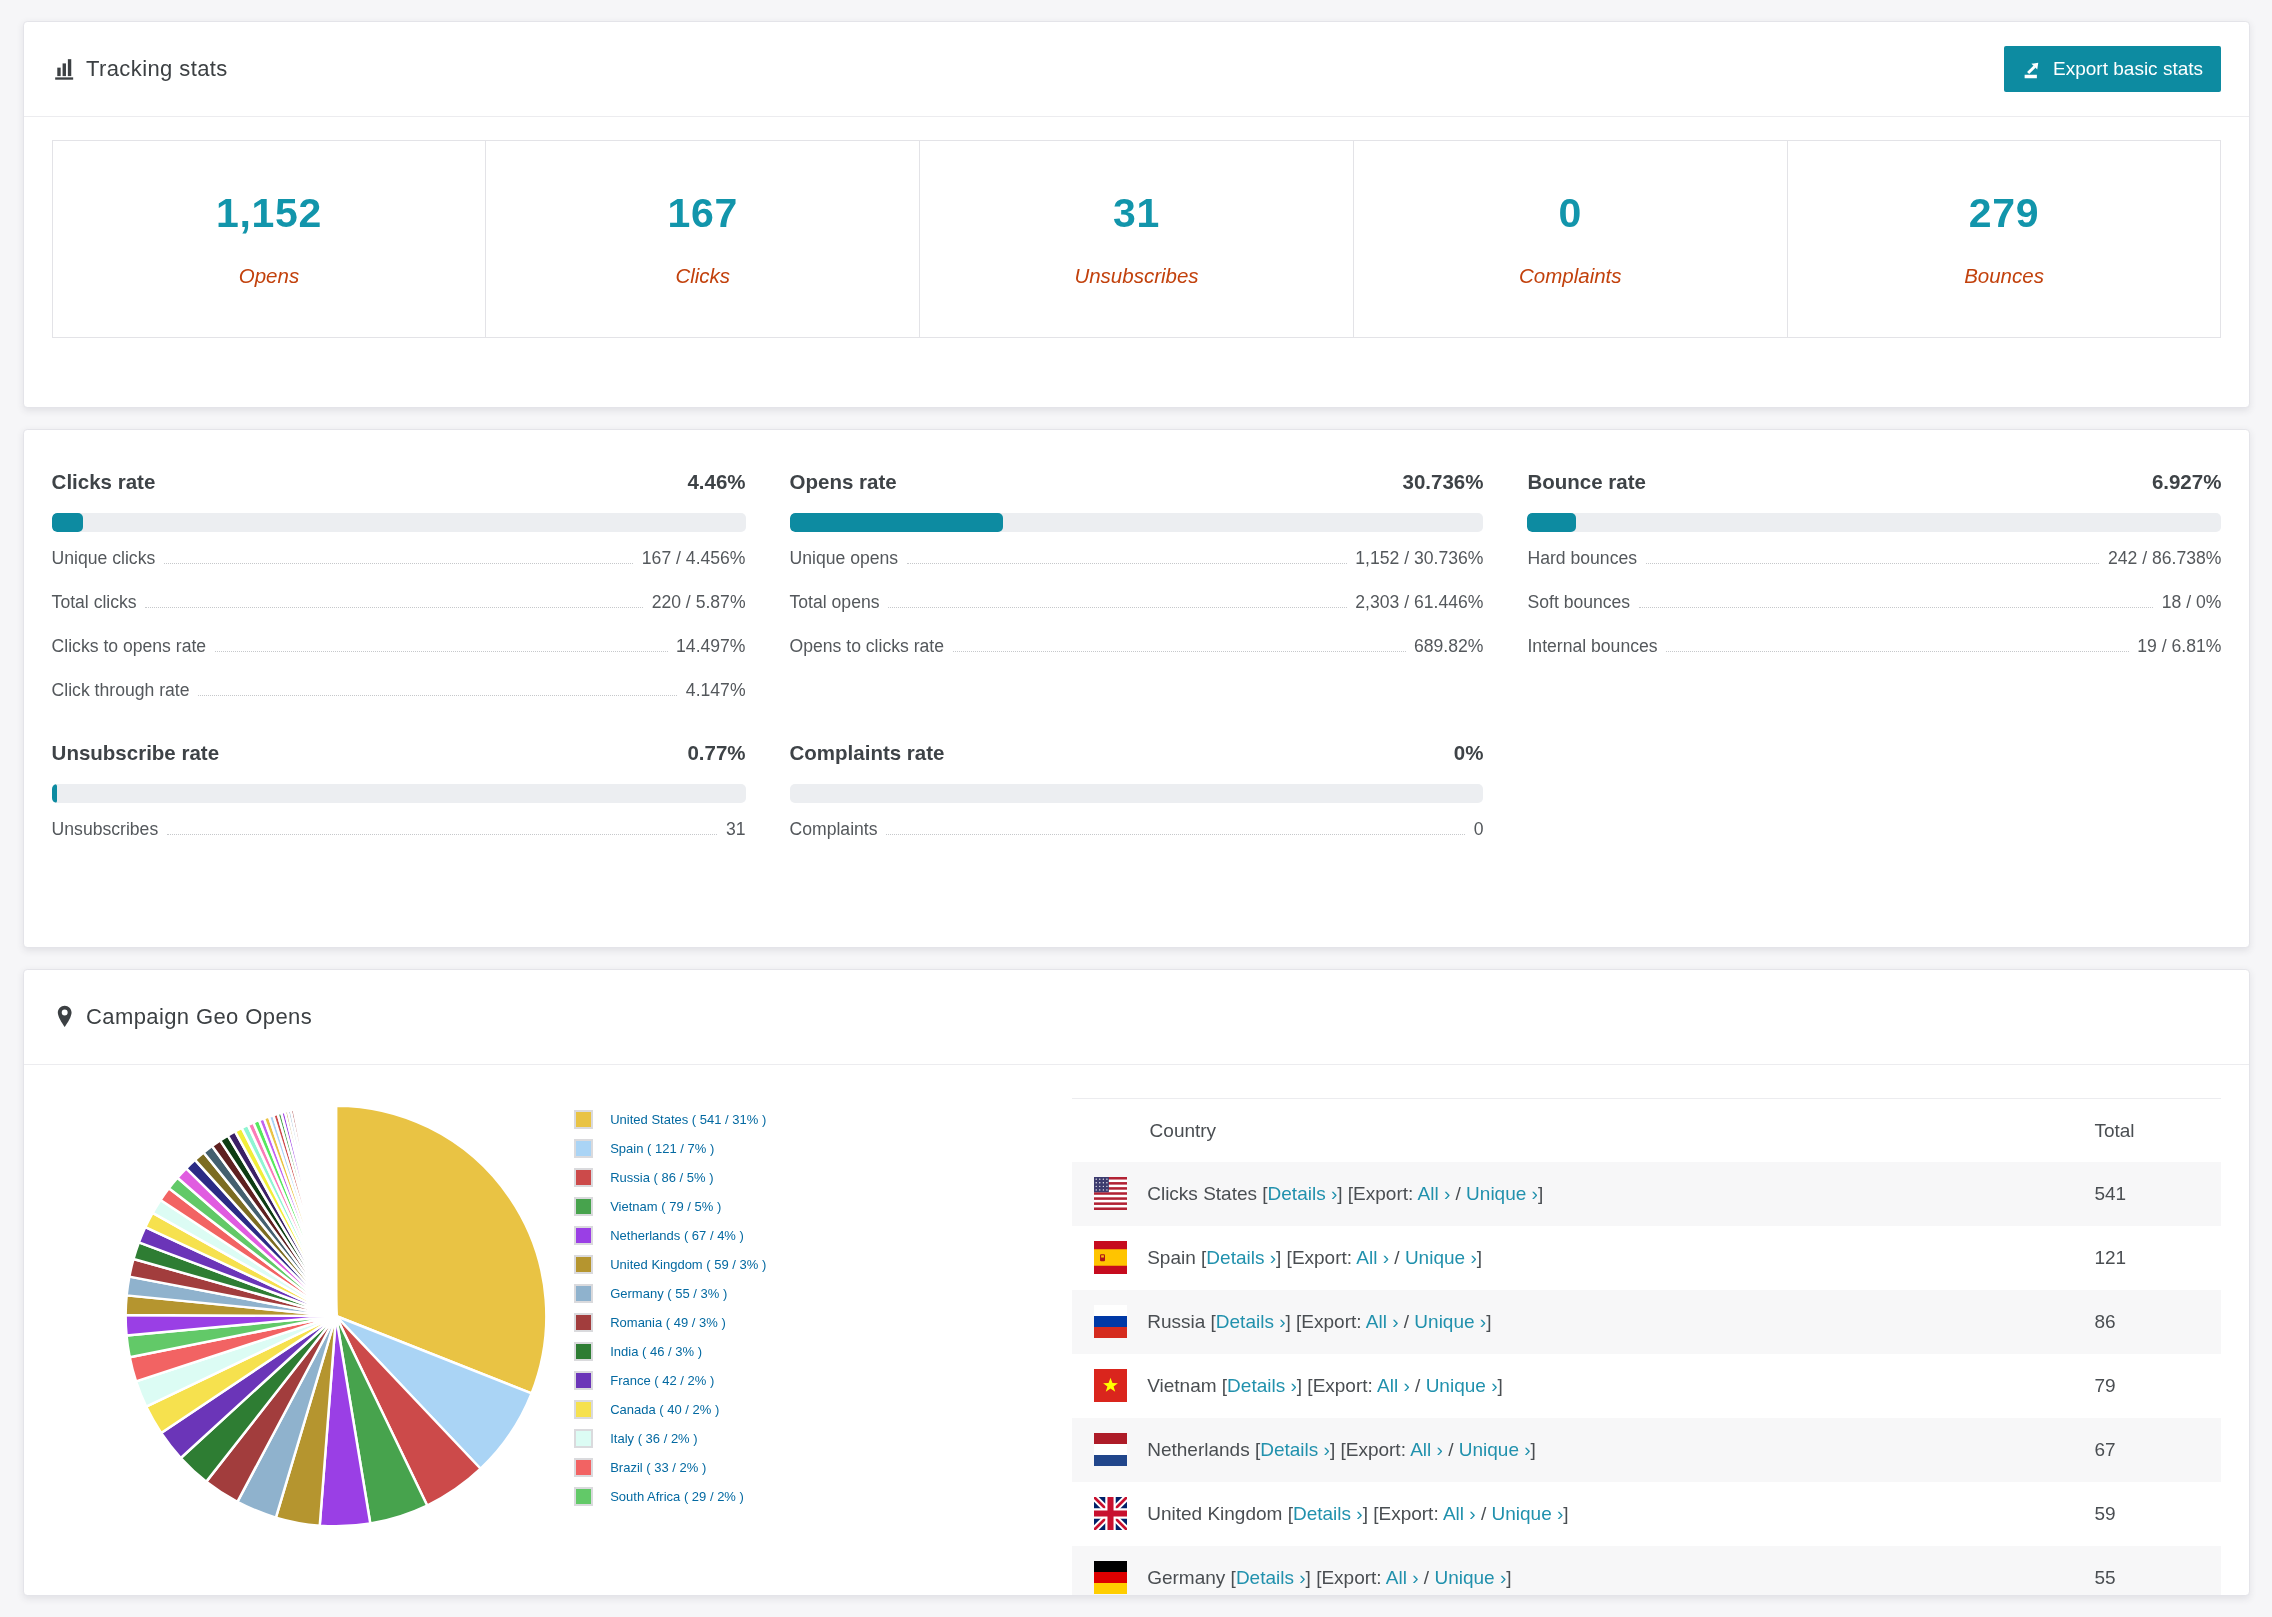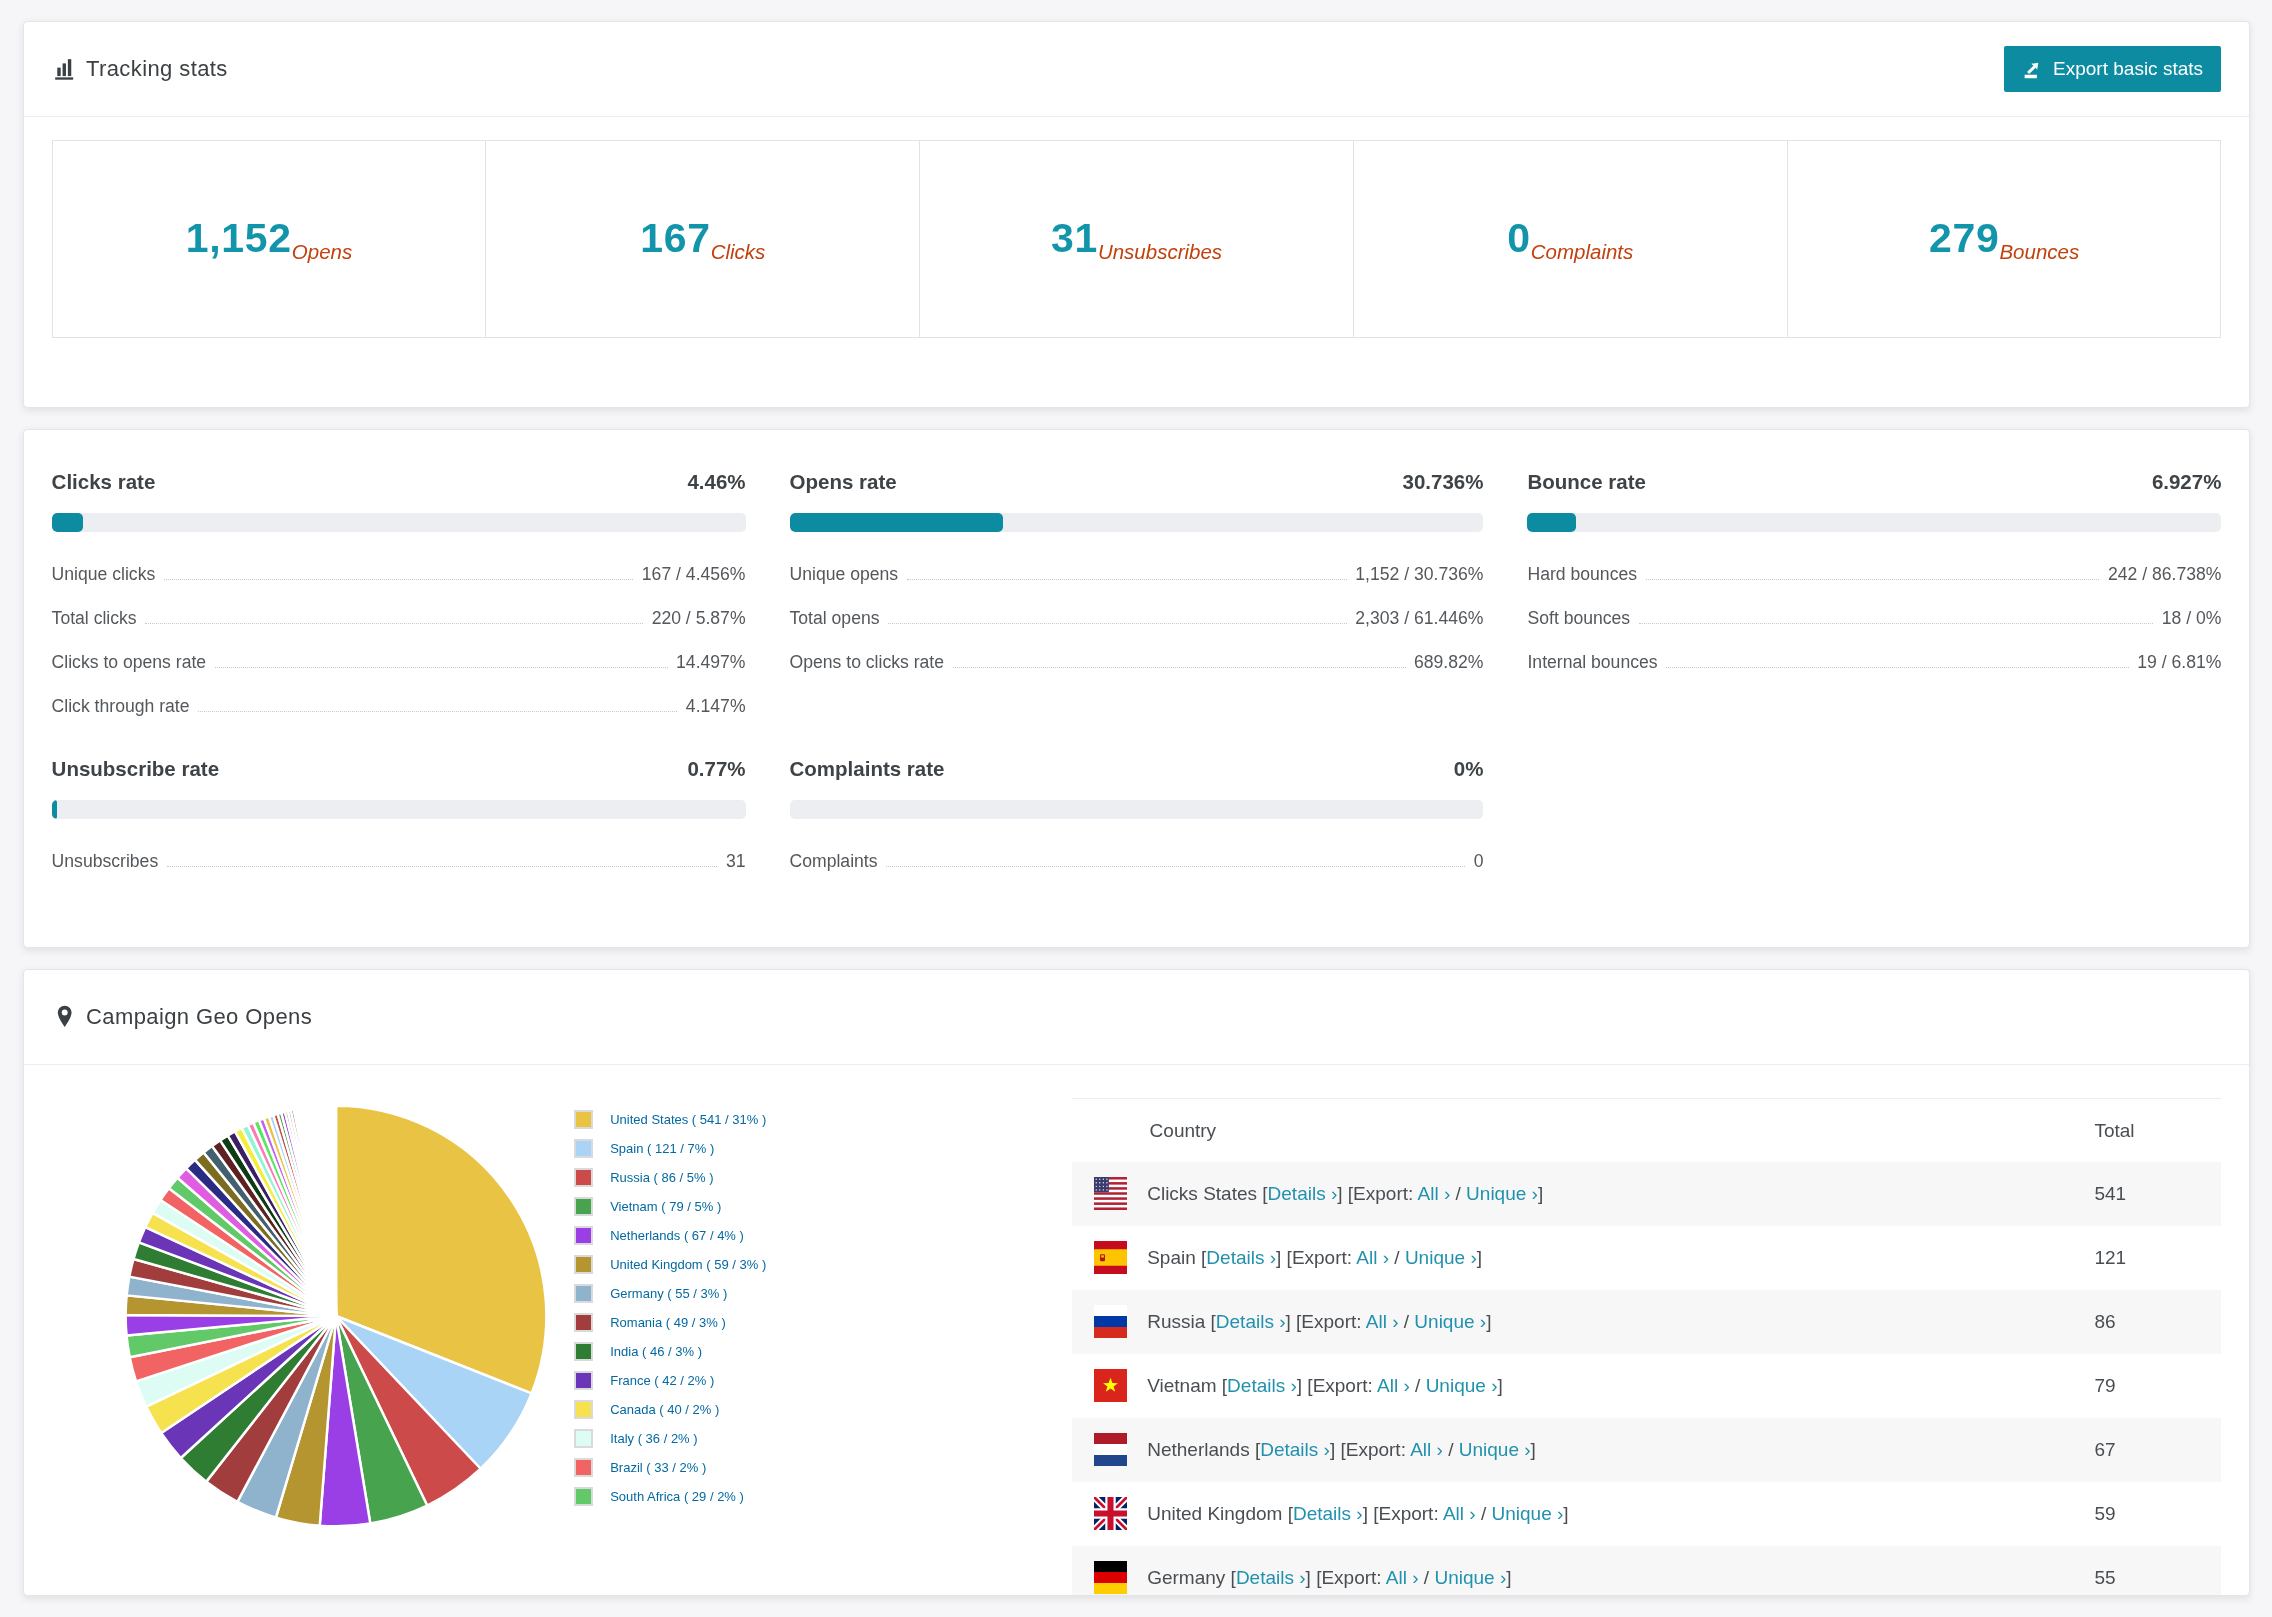--- a/index.html
+++ b/index.html
@@ -31,35 +31,35 @@
   .btn-export {
     display:inline-flex; align-items:center; gap:10px;
     background:#0d8ba1; color:#fff; border:none; border-radius:2px;
     font-family:inherit; font-size:19px; padding:12px 18.4px; cursor:pointer;
   }
   .btn-export svg { width:21px; height:21px; }
   
   .stats-body { padding:22.6px 28px 69px; }
   .stat-row { display:flex; border:0.7px solid #e3e3e7; }
   .stat-box {
-    flex:1; height:196px; display:flex; flex-direction:row;
+    flex:1; height:196px; display:flex; flex-direction:column;
     align-items:center; justify-content:center;
     border-right:0.7px solid #e3e3e7;
   }
   .stat-box:last-child { border-right:none; }
   .stat-value { font-size:41px; font-weight:700; color:#1295ab; letter-spacing:0.7px; }
   .stat-label { font-size:20.5px; color:#c2410c; margin-top:27px;font-style:italic; }
   
   .rates-card { height:519px; padding:40px 28px 0; }
   .rates-grid { display:grid; grid-template-columns:repeat(3,1fr); column-gap:44px; row-gap:40px; }
   .rate-head { display:flex; justify-content:space-between; align-items:baseline;
     font-size:20.5px; font-weight:700; color:#3e4347; }
   .rate-bar { margin-top:19px; height:19px; background:#eceef1; border-radius:5px; overflow:hidden; }
   .rate-fill { height:100%; background:#0d8ba1; border-radius:5px; }
-  .rate-rows { margin-top:32px; }
+  .rate-rows { margin-top:16px; }
   .rate-row { display:flex; align-items:baseline; font-size:17.6px; color:#54585c; margin-top:23px; }
   .rate-row:first-child { margin-top:0; }
   .leader { flex:1; border-bottom:1.4px dotted #c6c8cb; margin:0 8.5px 3.5px; min-width:28px; }
   
   .geo-card { height:627px; }
   .geo-body { display:flex; align-items:flex-start; padding:0 28px; }
   .pie-wrap { flex:none; width:522px; }
   .pie-wrap svg { display:block; margin:35px 0 0 68px; }
   .legend { flex:none; width:385px; margin-top:45px; list-style:none; }
   .legend li { display:flex; align-items:center; margin-bottom:10px; font-size:13px; color:#0369a1; }

